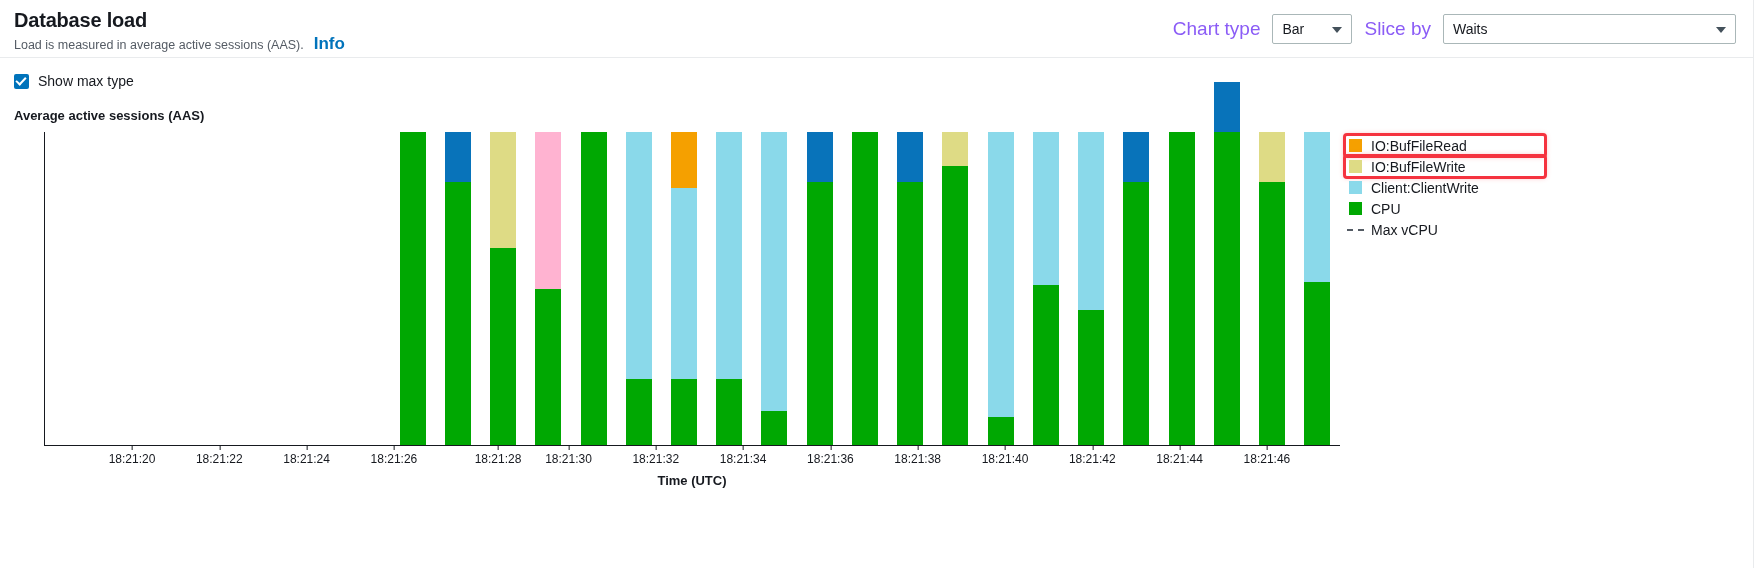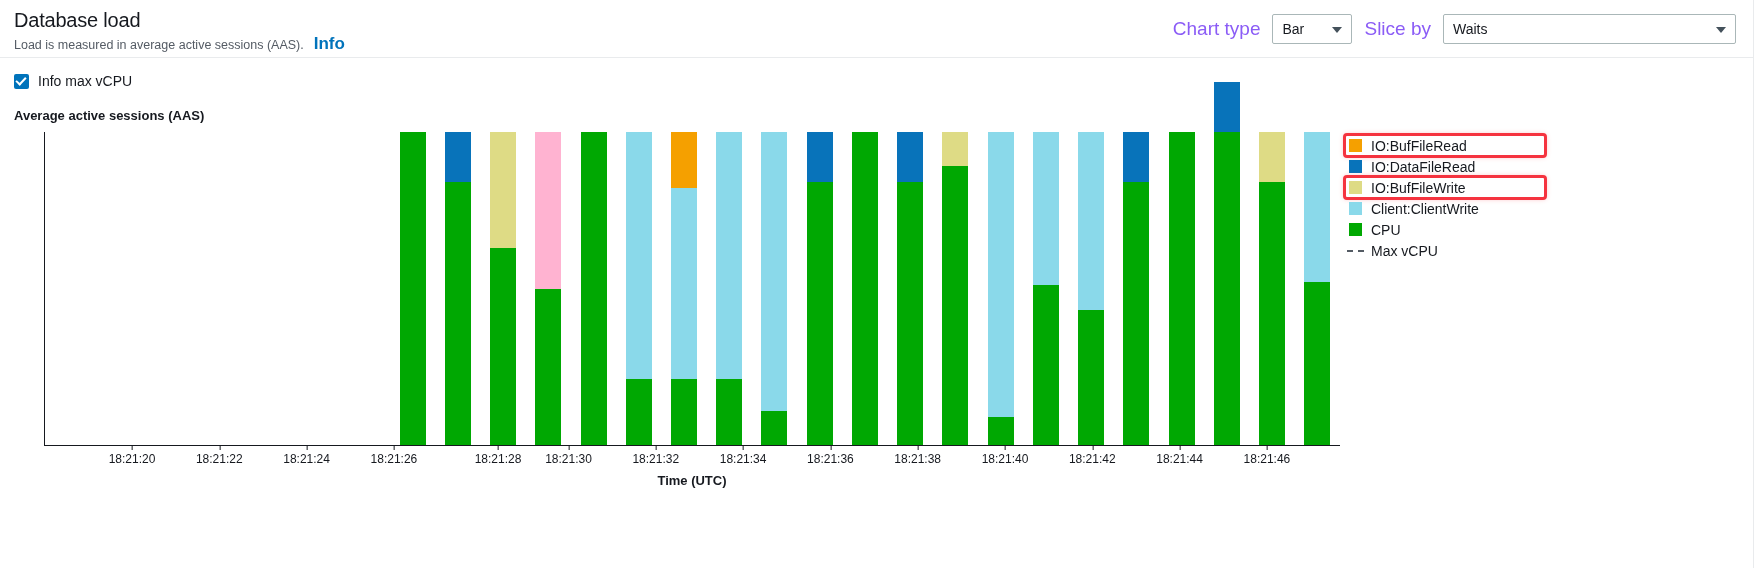--- a/index.html
+++ b/index.html
@@ -17,21 +17,21 @@
     height: 58px;
     border-bottom: 1px solid #e9ebed;
     padding: 6px 18px 0 14px;
     display: flex;
     align-items: flex-start;
     justify-content: space-between;
   }
   .header-left { padding-top: 2px; }
   .panel-title {
     font-size: 20px;
-    font-weight: normal;
+    font-weight: bold;
     letter-spacing: -0.2px;
     color: #16191f;
     line-height: 24px;
   }
   .panel-sub {
     margin-top: 4px;
     font-size: 12.5px;
     color: #545b64;
     line-height: 16px;
   }
@@ -266,21 +266,21 @@
     <span class="ctrl-label">Slice by</span>
     <div class="select-box select-slice">
       <span>Waits</span>
       <span class="caret"></span>
     </div>
   </div>
 </div>
 
 <div class="subbar">
   <div class="cb"></div>
-  <span class="cb-label">Info max vCPU</span>
+  <span class="cb-label">Show max type</span>
 </div>
 
 <div class="chart-heading">Average active sessions (AAS)</div>
 
 <div class="chart-wrap">
   <div class="plot">
     <div class="bars" id="bars" style="padding-left: 344px;">
         <div class="bar-slot" style="width: 45.3333px;">
           <div class="bar">
             <div class="seg" style="height: 313px; background: rgb(0, 168, 2);"></div>
@@ -423,24 +423,20 @@
       <div class="tick" style="left: 1135.6px;"><span class="tmark"></span>18:21:44</div>
       <div class="tick" style="left: 1222.9px;"><span class="tmark"></span>18:21:46</div>
     </div>
   <div class="xaxis-title">Time (UTC)</div>
 
   <div class="legend" id="legend">
       <div class="legend-row hl">
         <span class="swatch" style="background: rgb(245, 160, 0);"></span>
         <span class="legend-text">IO:BufFileRead</span>
       </div>
-      <div class="legend-row">
-        <span class="swatch" style="background: rgb(8, 115, 186);"></span>
-        <span class="legend-text">IO:DataFileRead</span>
-      </div>
       <div class="legend-row hl">
         <span class="swatch" style="background: rgb(222, 219, 133);"></span>
         <span class="legend-text">IO:BufFileWrite</span>
       </div>
       <div class="legend-row">
         <span class="swatch" style="background: rgb(138, 217, 234);"></span>
         <span class="legend-text">Client:ClientWrite</span>
       </div>
       <div class="legend-row">
         <span class="swatch" style="background: rgb(0, 168, 2);"></span>

